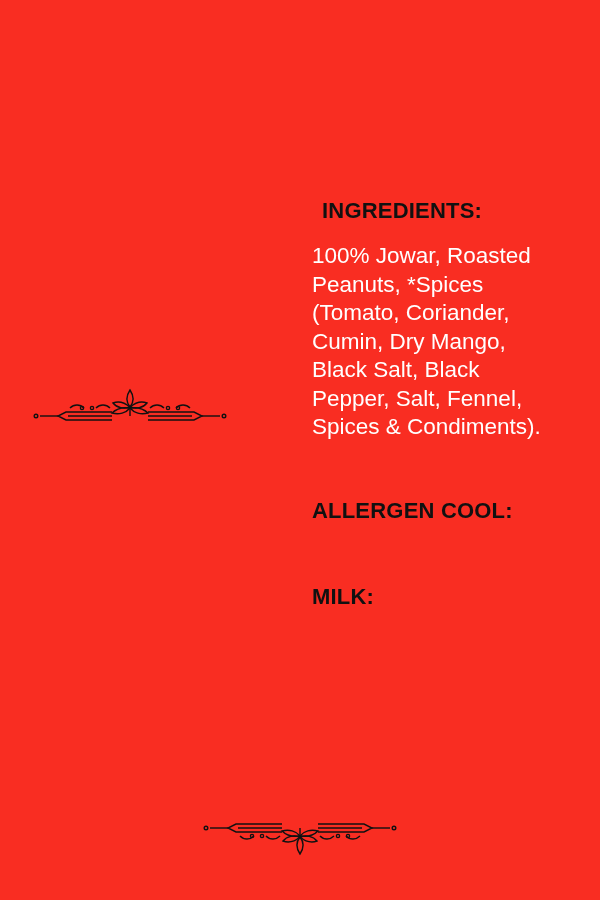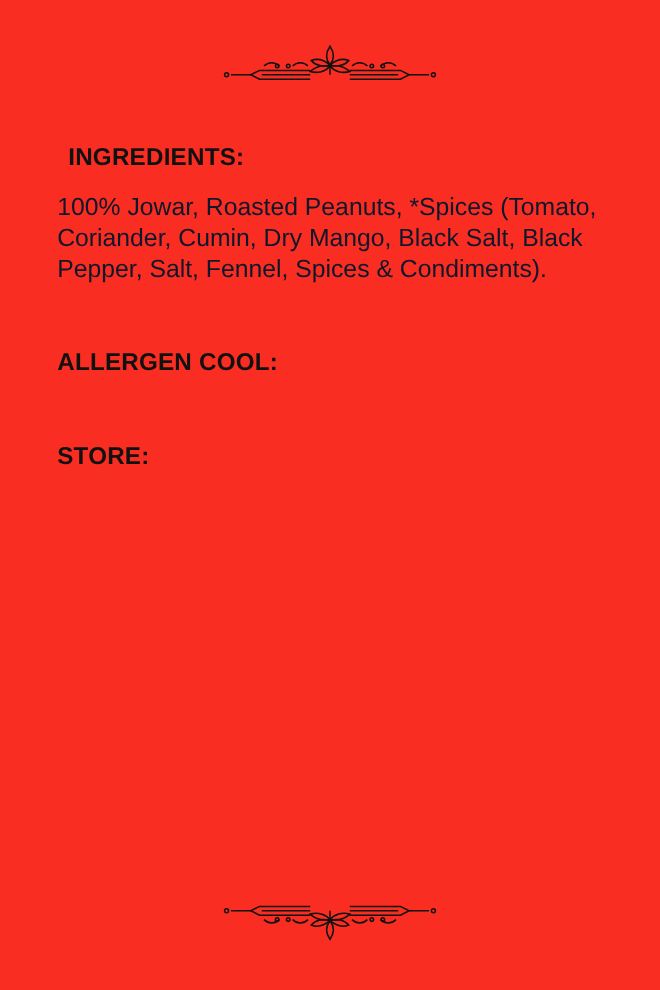--- a/index.html
+++ b/index.html
@@ -13,21 +13,20 @@
     font-family: "Liberation Sans", sans-serif;
     color: #111111;
     overflow: hidden;
     position: relative;
   }
   .page {
     width: 600px;
     height: 772px;
     box-sizing: border-box;
     display: flex;
-    flex-direction: column;
     align-items: center;
   }
   .ornament-top {
     margin-top: 34px;
     width: 260px;
     height: 42px;
   }
   .ornament-bottom {
     position: absolute;
     left: 50%;
@@ -51,21 +50,21 @@
     letter-spacing: 0.2px;
     color: #111111;
     margin: 0 0 18px 0;
   }
   .heading.indented {
     padding-left: 10px;
   }
   .body-text {
     font-size: 22.5px;
     line-height: 1.27;
-    color: #0f172a;
+    color: #ffffff;
     margin: 0;
     white-space: pre-line;
   }
   .spacer-lg { height: 52px; }
   .spacer-md { height: 42px; }
 </style>
 </head>
 <body>
 
 <div class="page">
@@ -111,21 +110,21 @@
 
     <div class="spacer-lg"></div>
 
     <div class="section">
       <p class="heading">ALLERGEN COOL:</p>
     </div>
 
     <div class="spacer-md"></div>
 
     <div class="section">
-      <p class="heading">STORE:</p>
+      <p class="heading">MILK:</p>
     </div>
 
   </div>
 
   <div class="ornament-bottom">
     <svg viewBox="0 0 260 42" width="260" height="42" xmlns="http://www.w3.org/2000/svg">
       <g stroke="#111111" stroke-width="1.4" fill="none">
         <path d="M130 34 C126 28 126 22 130 17 C134 22 134 28 130 34 Z"></path>
         <path d="M130 17 C124 22 118 23 113 21 C117 16 124 15 130 17 Z"></path>
         <path d="M130 17 C136 22 142 23 147 21 C143 16 136 15 130 17 Z"></path>

